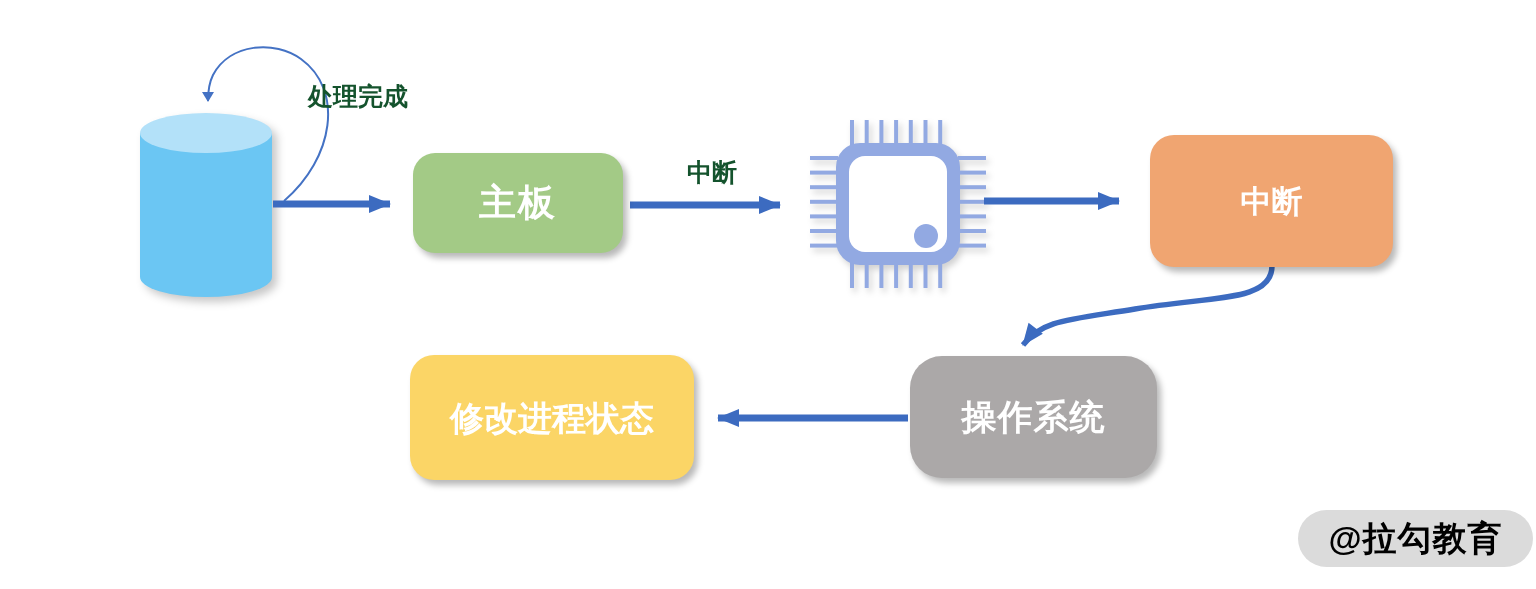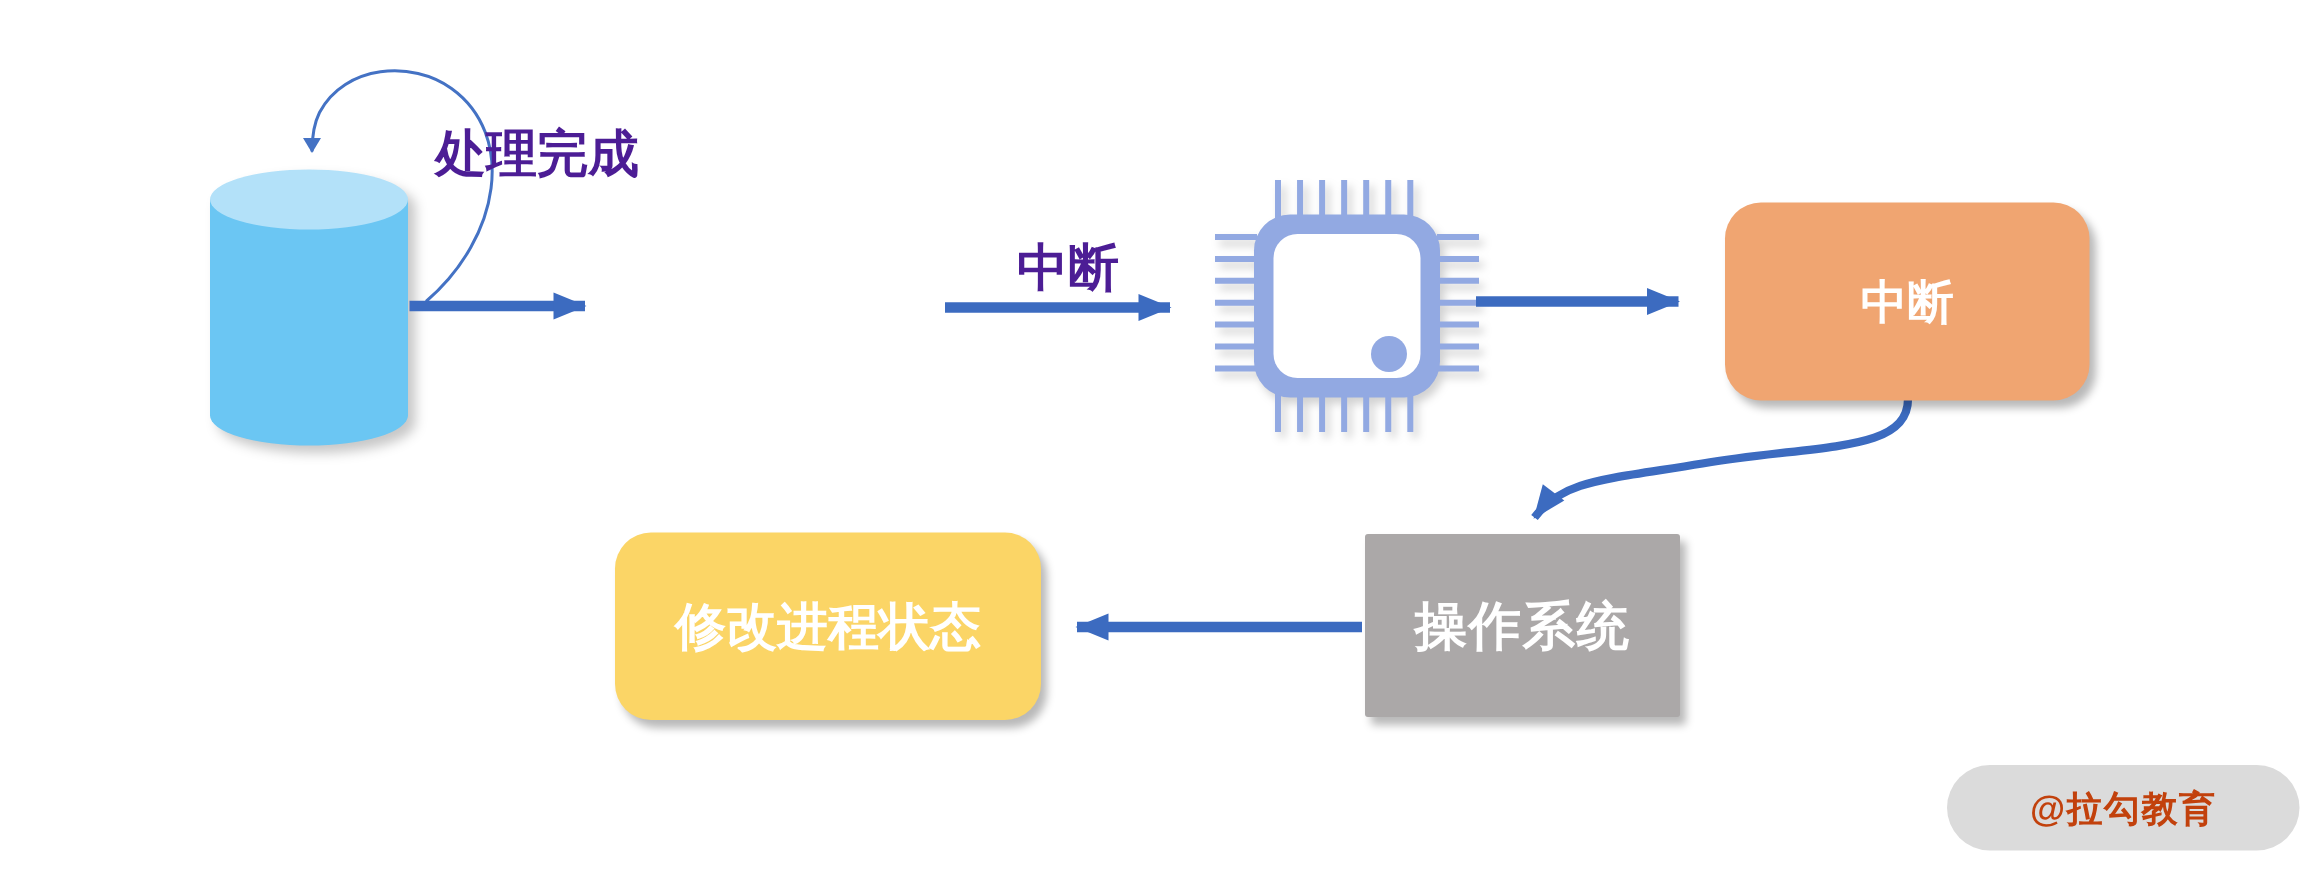--- a/index.html
+++ b/index.html
@@ -8,30 +8,30 @@
     font-family:"Liberation Sans","DejaVu Sans",sans-serif;
   }
   .layer{position:absolute;left:0;top:0;width:1536px;height:589px;}
   .node{
     position:absolute;display:flex;flex-direction:column;align-items:center;justify-content:center;
     color:#ffffff;font-weight:700;text-align:center;
     box-shadow:4px 5px 6px rgba(0,0,0,0.28);
   }
   .node-motherboard{left:413px;top:153px;width:210px;height:100px;border-radius:22px;background:#A3CA86;font-size:37px;letter-spacing:2px;}
   .node-interrupt-handler{left:1150px;top:135px;width:243px;height:132px;border-radius:24px;background:#F0A571;font-size:31px;line-height:43px;}
-  .node-os{left:910px;top:356px;width:210px;height:122px;border-radius:2px;background:#ABA8A8;font-size:35px;letter-spacing:1px;}
+  .node-os{left:910px;top:356px;width:247px;height:122px;border-radius:32px;background:#ABA8A8;font-size:35px;letter-spacing:1px;}
   .node-requeue{left:410px;top:355px;width:284px;height:125px;border-radius:24px;background:#FBD566;font-size:34px;line-height:44px;gap:48px;}
   .edge-label{
-    position:absolute;color:#4c1d95;font-weight:700;font-size:34px;white-space:nowrap;
+    position:absolute;color:#14532d;font-weight:700;font-size:25px;white-space:nowrap;
   }
   .label-process-done{left:288px;top:80px;width:140px;text-align:center;}
   .label-interrupt{left:672px;top:156px;width:80px;text-align:center;}
   .watermark{
     position:absolute;left:1298px;top:510px;width:235px;height:57px;border-radius:29px;
-    background:#DBDBDB;color:#c2410c;font-weight:700;font-size:24px;
+    background:#DBDBDB;color:#000000;font-weight:700;font-size:34px;
     display:flex;align-items:center;justify-content:center;letter-spacing:1px;
   }
 </style>
 </head>
 <body>
 
 <div class="stage">
 
   <svg class="layer" viewBox="0 0 1536 589">
     <defs>
@@ -94,20 +94,23 @@
       <circle cx="926" cy="236" r="12" fill="#92A9E2"></circle>
     </g>
 
     <line x1="984" y1="201" x2="1119" y2="201" stroke="#3C6BC0" stroke-width="7" marker-end="url(#ah)"></line>
 
     <path d="M 1272,266 C 1272,302 1212,296 1135,309 C 1068,320 1042,320 1023,345" fill="none" stroke="#3C6BC0" stroke-width="5.5" marker-end="url(#ah)"></path>
 
     <line x1="908" y1="418" x2="718" y2="418" stroke="#3C6BC0" stroke-width="7" marker-end="url(#ah)"></line>
   </svg>
 
+  <div class="node node-motherboard">
+    <span>主板</span>
+  </div>
 
   <div class="node node-interrupt-handler">
     <span>中断</span>
   </div>
 
   <div class="node node-os">
     <span>操作系统</span>
   </div>
 
   <div class="node node-requeue">

